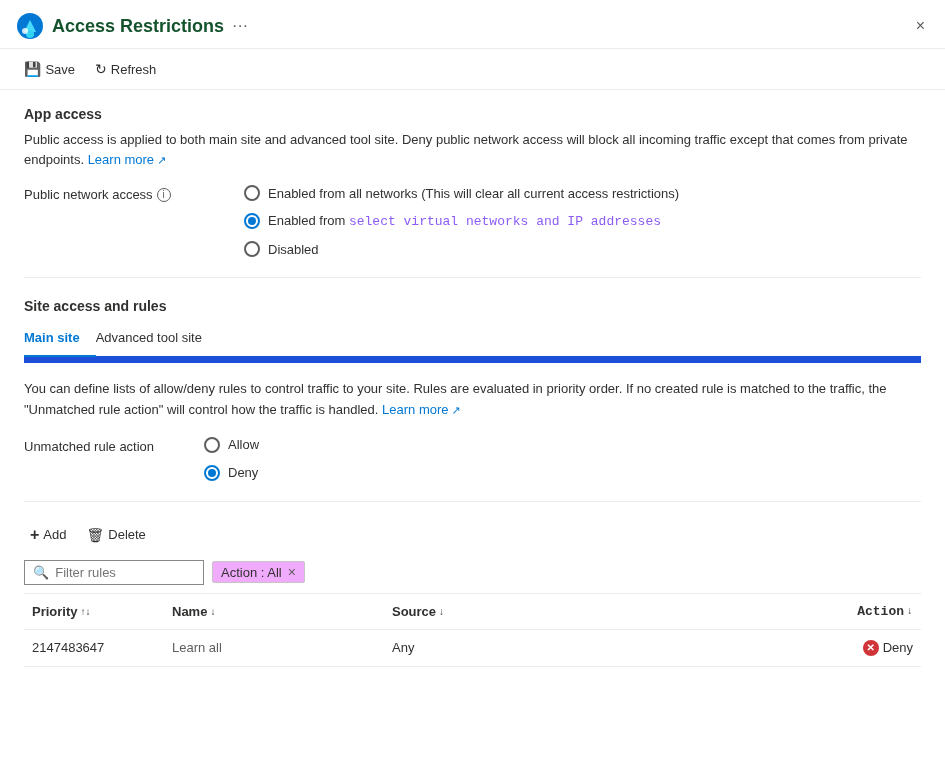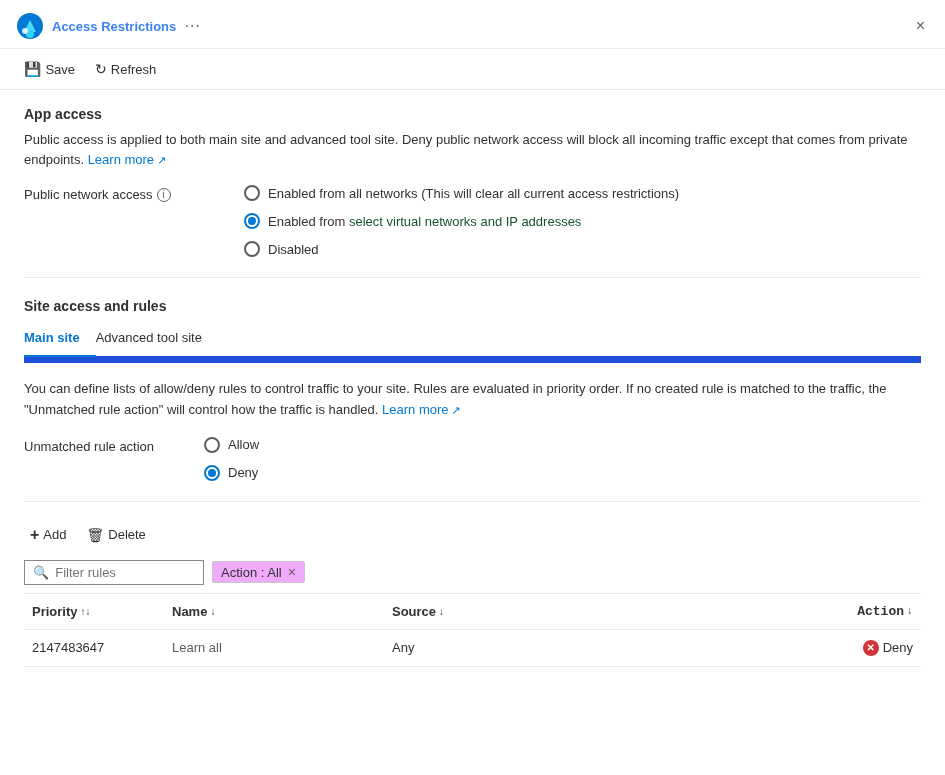--- a/index.html
+++ b/index.html
@@ -3,21 +3,21 @@
   <meta charset="utf-8">
   <style>
     * { box-sizing: border-box; margin: 0; padding: 0; }
     body { font-family: 'Segoe UI', Arial, sans-serif; font-size: 13px; color: #323130; background: #fff; width: 945px; height: 775px; overflow: hidden; }
     
     .title-bar {
       display: flex; align-items: center; justify-content: space-between;
       padding: 12px 16px 8px 16px; border-bottom: 1px solid #edebe9;
     }
     .title-left { display: flex; align-items: center; gap: 8px; }
-    .title-text { font-size: 13px; font-weight: 600; color: #3b82f6; }
+    .title-text { font-size: 18px; font-weight: 600; color: #14532d; }
     .title-more { color: #605e5c; font-size: 16px; cursor: pointer; }
     .close-btn { background: none; border: none; cursor: pointer; font-size: 16px; color: #605e5c; padding: 4px; }
     
     .toolbar {
       display: flex; align-items: center; gap: 4px;
       padding: 8px 16px; border-bottom: 1px solid #edebe9;
     }
     .toolbar-btn {
       display: flex; align-items: center; gap: 4px;
       background: none; border: none; cursor: pointer; padding: 4px 8px;
@@ -127,21 +127,21 @@
         <span>Public network access</span>
         <span class="field-info">i</span>
       </div>
       <div class="radio-group">
         <label class="radio-option">
           <div class="radio-circle"></div>
           <span class="radio-label">Enabled from all networks (This will clear all current access restrictions)</span>
         </label>
         <label class="radio-option">
           <div class="radio-circle selected"></div>
-          <span class="radio-label">Enabled from <span style="color:#14532d;">select virtual networks and IP addresses</span></span>
+          <span class="radio-label">Enabled from <span style="color:#8b5cf6;font-family:Liberation Mono, monospace;">select virtual networks and IP addresses</span></span>
         </label>
         <label class="radio-option">
           <div class="radio-circle"></div>
           <span class="radio-label">Disabled</span>
         </label>
       </div>
     </div>
   </div>
 
   <hr class="divider">

